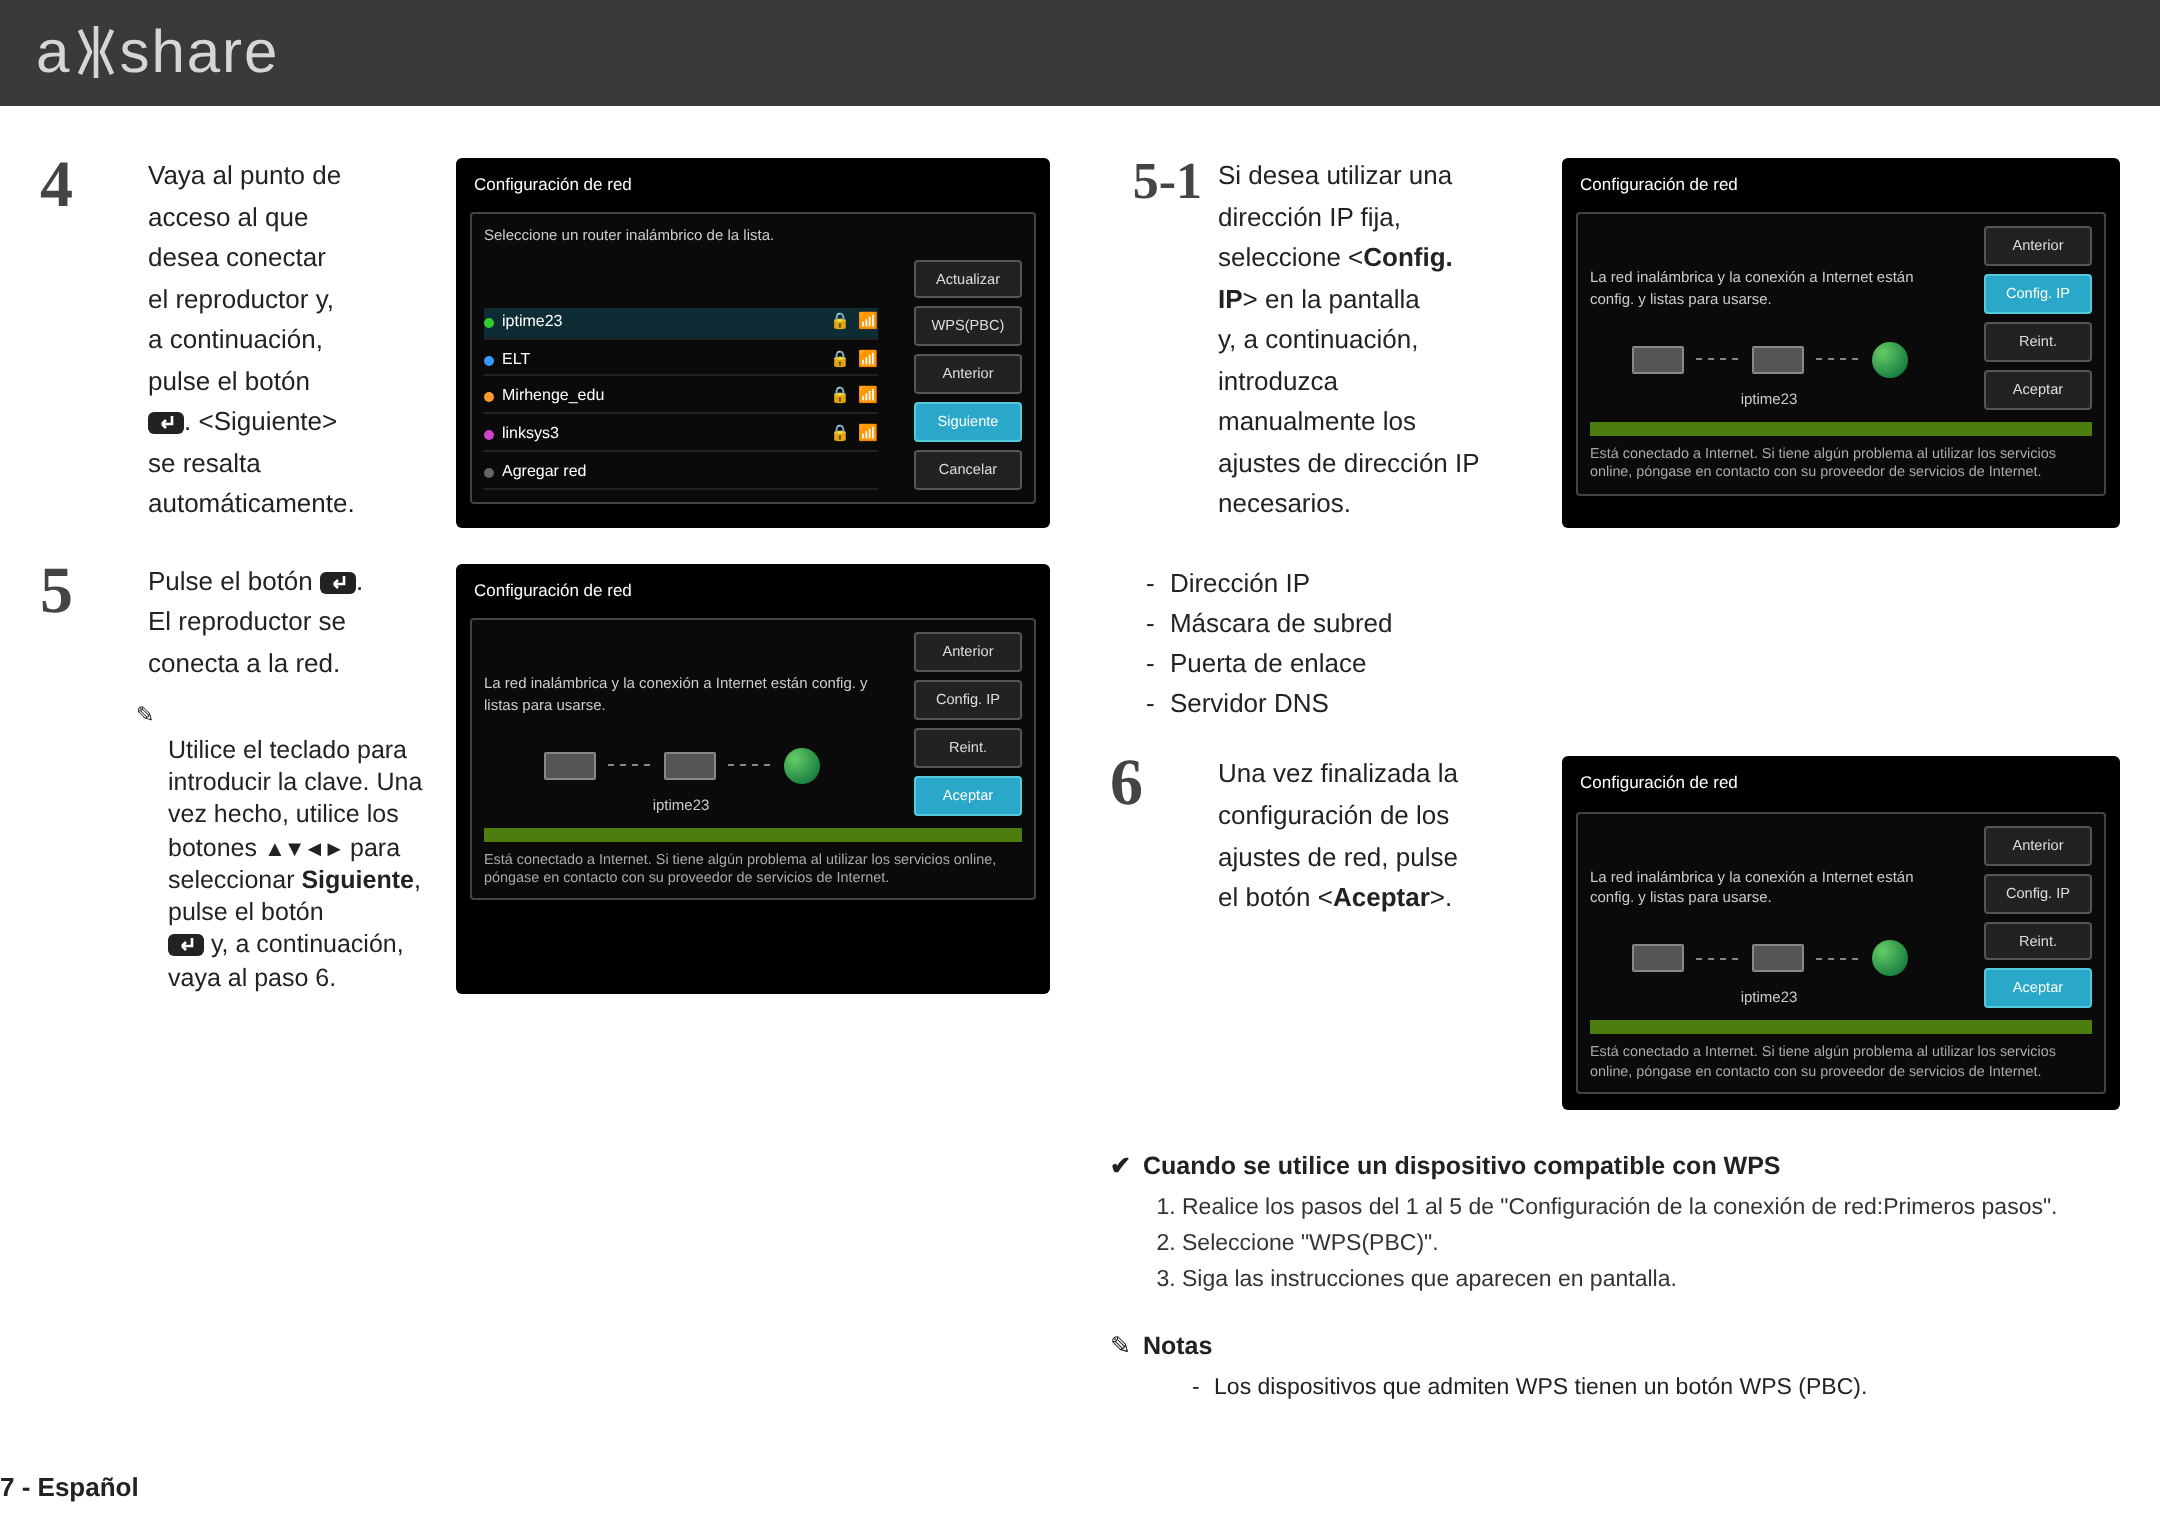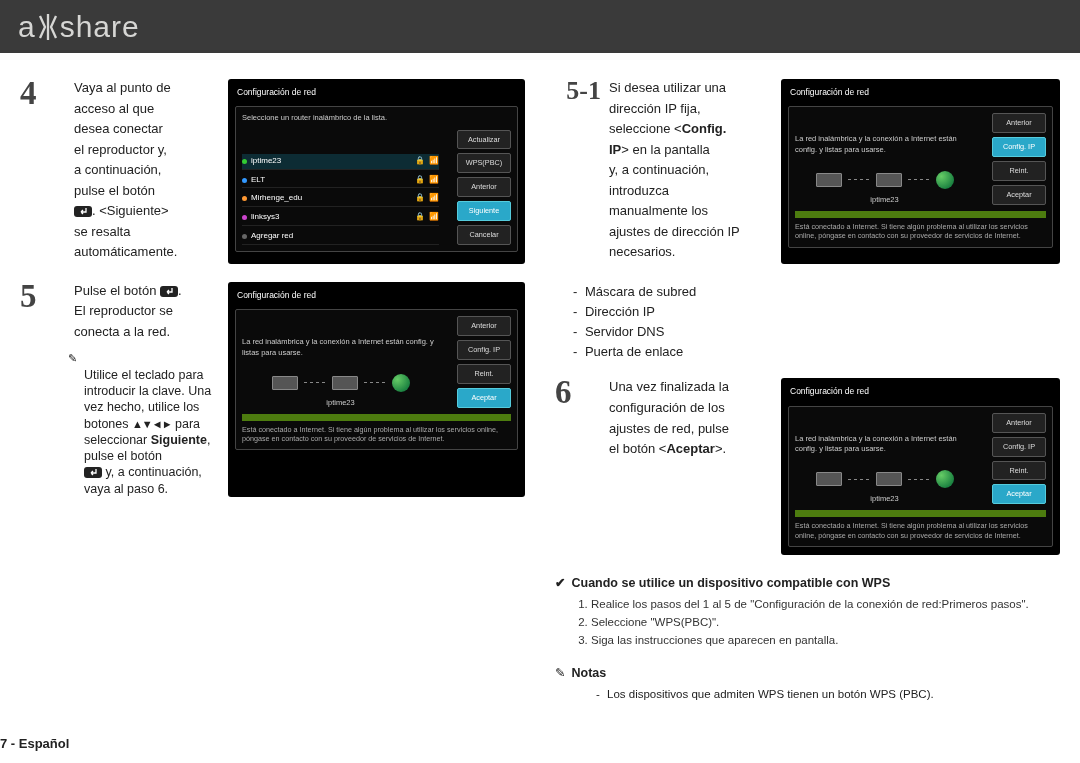--- a/index.html
+++ b/index.html
@@ -220,24 +220,24 @@
                 <div class="ss-btn">Aceptar</div>
               </div>
             </div>
             <div class="ss-foot">Está conectado a Internet. Si tiene algún problema al utilizar los servicios online, póngase en contacto con su proveedor de servicios de Internet.</div>
           </div>
         </div>
       </div>
     </div>
 
     <ul class="dashlist">
+      <li>Dirección IP</li>
       <li>Máscara de subred</li>
-      <li>Dirección IP</li>
+      <li>Puerta de enlace</li>
       <li>Servidor DNS</li>
-      <li>Puerta de enlace</li>
     </ul>
 
     <div class="step" style="margin-top:16px;">
       <div class="stepnum">6</div>
       <div class="stepbody">
         <div class="steptext wide">
           <p>Una vez finalizada la</p>
           <p>configuración de los</p>
           <p>ajustes de red, pulse</p>
           <p><span>el botón &lt;</span><b>Aceptar</b><span>&gt;.</span></p>

